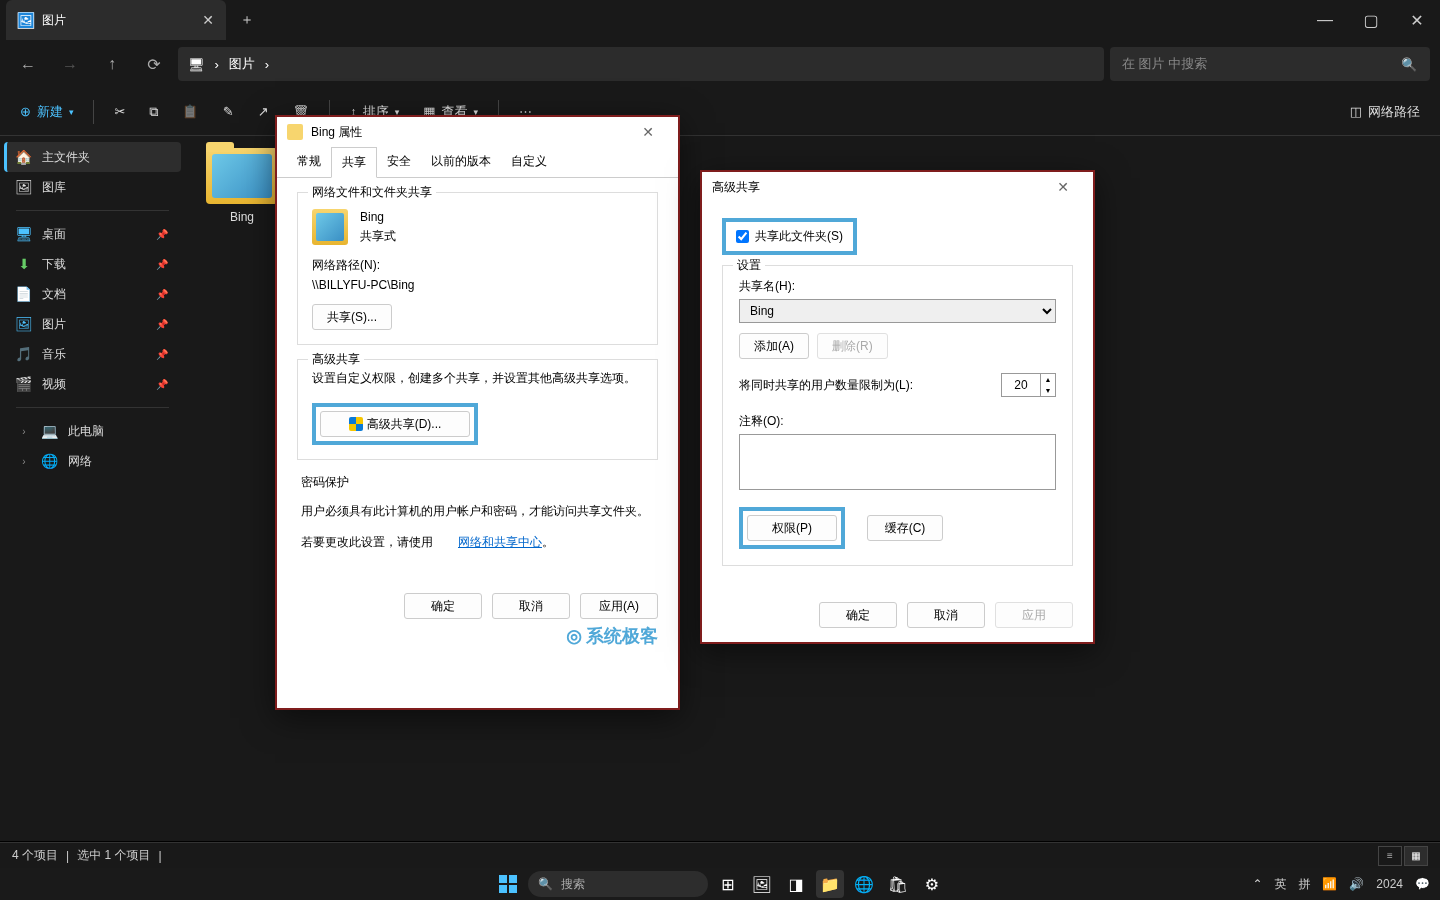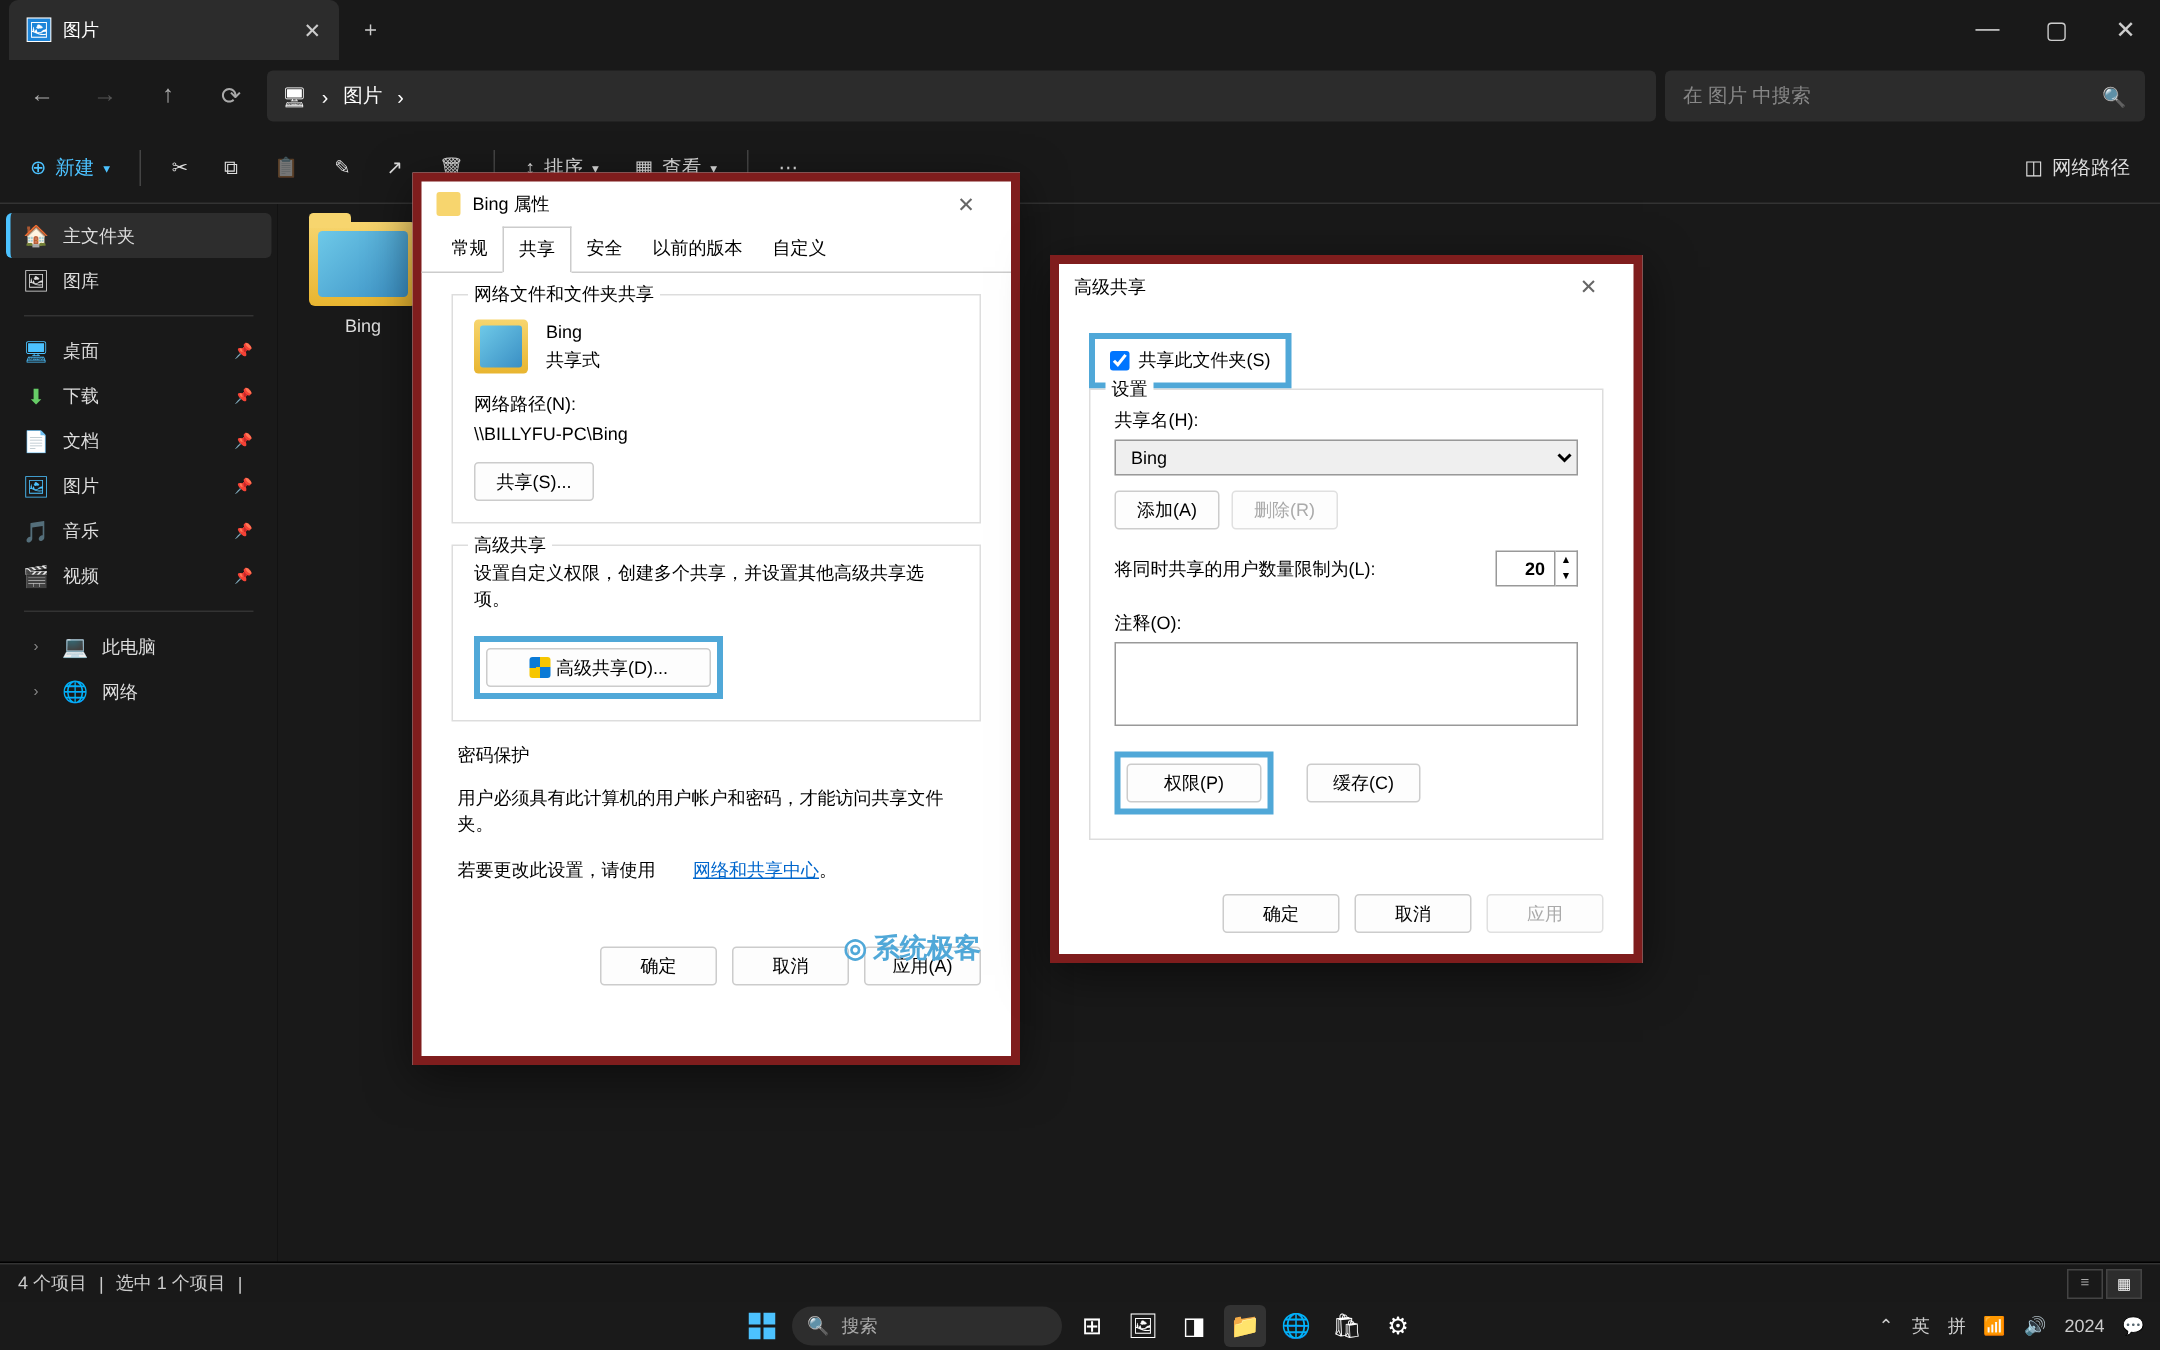--- a/index.html
+++ b/index.html
@@ -45,41 +45,41 @@
 .view-icon { width: 24px; height: 20px; border: 1px solid #444; display: flex; align-items: center; justify-content: center; font-size: 10px; color: #aaa; }
 .view-icon.active { background: #2d2d2d; color: #fff; }
 
 .taskbar { position: absolute; bottom: 0; left: 0; right: 0; height: 32px; background: #1a1a1a; display: flex; align-items: center; padding: 0 10px; }
 .taskbar-center { position: absolute; left: 50%; transform: translateX(-50%); display: flex; align-items: center; gap: 6px; }
 .task-icon { width: 28px; height: 28px; display: flex; align-items: center; justify-content: center; border-radius: 4px; cursor: pointer; }
 .task-search { width: 180px; height: 26px; background: #2d2d2d; border-radius: 13px; display: flex; align-items: center; padding: 0 10px; gap: 8px; font-size: 12px; color: #aaa; }
 .taskbar-right { margin-left: auto; display: flex; align-items: center; gap: 12px; font-size: 12px; color: #ccc; }
 
 
-.dialog { position: absolute; background: #fff; color: #000; border: 6px solid #7f1d1d; box-shadow: 0 8px 30px rgba(0,0,0,0.5); font-size: 12px; }
+.dialog { position: absolute; background: #fff; color: #000; border: 2px solid #7f1d1d; box-shadow: 0 8px 30px rgba(0,0,0,0.5); font-size: 12px; }
 .dlg-title { height: 30px; display: flex; align-items: center; padding: 0 10px; gap: 8px; }
 .dlg-title-icon { width: 16px; height: 16px; background: #f7d56e; border-radius: 2px; }
 .dlg-close { margin-left: auto; width: 40px; text-align: center; color: #666; cursor: pointer; font-size: 14px; }
 .dlg-tabs { display: flex; padding: 0 10px; border-bottom: 1px solid #ccc; }
 .dlg-tab { padding: 6px 10px; cursor: pointer; }
 .dlg-tab.active { border: 1px solid #ccc; border-bottom: 1px solid #fff; margin-bottom: -1px; background: #fff; }
 .dlg-body { padding: 14px 20px; }
 .group { border: 1px solid #ddd; padding: 10px 14px 14px; margin-bottom: 14px; position: relative; }
 .group-title { position: absolute; top: -9px; left: 10px; background: #fff; padding: 0 4px; font-size: 12px; }
 .win-button { min-width: 78px; height: 26px; background: #fdfdfd; border: 1px solid #ccc; border-radius: 3px; padding: 0 14px; cursor: pointer; font-size: 12px; }
 .win-button:disabled { color: #aaa; border-color: #e0e0e0; }
 .highlight-frame { border: 4px solid #50a8d8; padding: 4px; display: inline-block; }
 .dlg-footer { display: flex; justify-content: flex-end; gap: 10px; padding: 14px 20px; }
 .watermark { position: absolute; right: 20px; bottom: 60px; color: #50a8d8; font-size: 18px; font-weight: bold; display: flex; align-items: center; gap: 4px; }
 .shield { display:inline-block; width:14px; height:14px; background: conic-gradient(#f6c600 0 25%, #0a7ad6 25% 50%, #f6c600 50% 75%, #0a7ad6 75% 100%); border-radius:2px; vertical-align:middle; margin-right:4px;}
 a.link { color: #0066cc; text-decoration: underline; margin-left: 25px; }
 label { display: block; margin-bottom: 4px; }
 input[type=text], textarea, select { border: 1px solid #999; padding: 3px 6px; font-size: 12px; font-family: inherit; }
 .spin { display: flex; }
-.spin input { width: 40px; text-align: right; font-weight: bold; }
+.spin input { width: 40px; text-align: center; }
 .spin-btns { display: flex; flex-direction: column; border: 1px solid #999; border-left: 0; }
 .spin-btn { width: 14px; height: 11px; display: flex; align-items: center; justify-content: center; font-size: 7px; cursor: pointer; line-height: 1; }
 </style>
 </head>
 <body>
 
 <div class="titlebar">
   <div class="tab">
     <span class="tab-icon">🖼</span>
     <span class="tab-title">图片</span>
@@ -285,21 +285,21 @@
     <button class="win-button">应用(A)</button>
   </div>
 </div>
 
 <div class="dialog" style="left:700px; top:170px; width:395px;">
   <div class="dlg-title">
     <span>高级共享</span>
     <span class="dlg-close">✕</span>
   </div>
   <div class="dlg-body" style="padding:16px 20px 8px;">
-    <div class="highlight-frame" style="">
+    <div class="highlight-frame" style="margin-bottom:10px">
       <label style="display:flex;align-items:center;gap:6px;margin:0;padding:2px 6px;">
         <input type="checkbox" checked="" style="">
         <span>共享此文件夹(S)</span>
       </label>
     </div>
     <div class="group" style="padding:12px 16px 16px;">
       <div class="group-title">设置</div>
       <label>共享名(H):</label>
       <select style="width:100%;height:24px;margin-bottom:10px"><option>Bing</option></select>
       <div style="display:flex;gap:8px;margin-bottom:14px">

